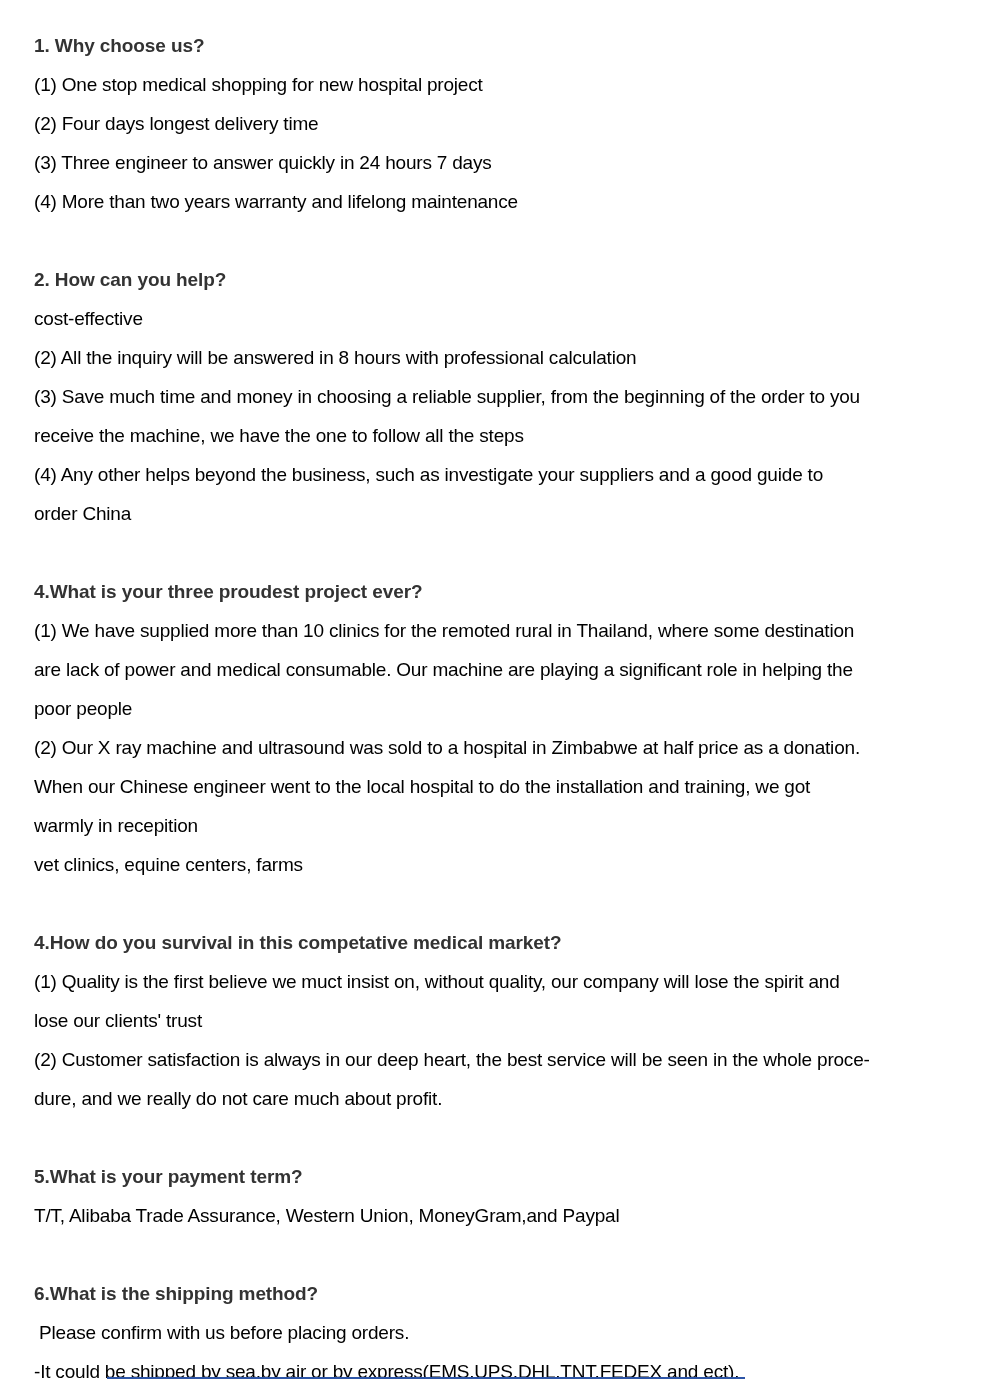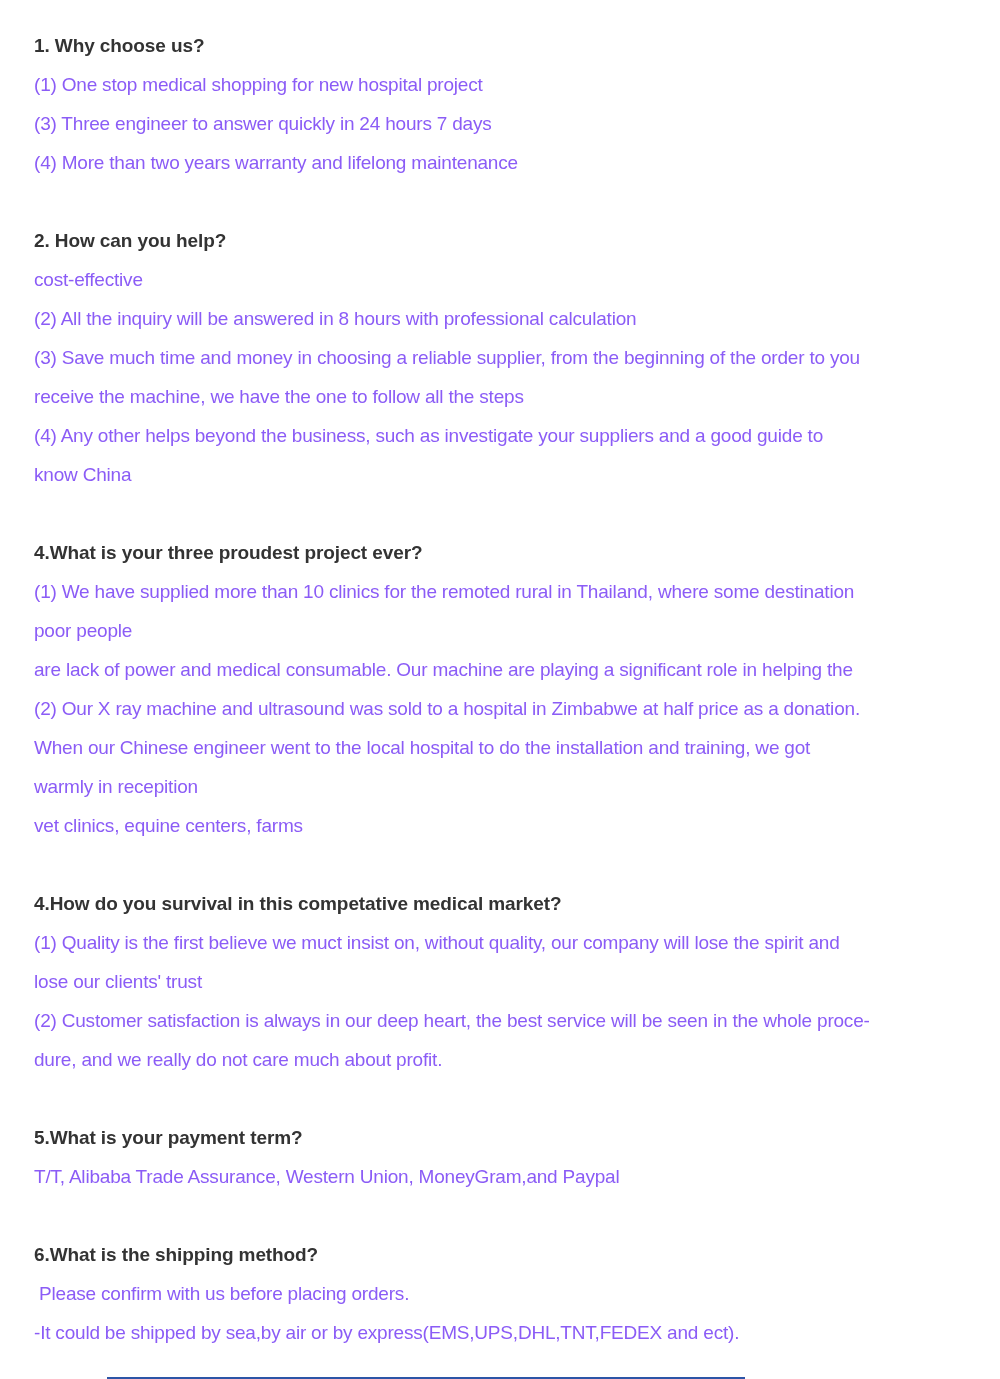--- a/index.html
+++ b/index.html
@@ -13,21 +13,21 @@
   }
   .doc {
     padding: 12px 14px 0 18px;
   }
   .line {
     height: 35px;
     line-height: 35px;
     font-size: 19px;
     letter-spacing: -0.2px;
     white-space: pre;
-    color: #8b5cf6;
+    color: #000000;
     overflow: visible;
   }
   .heading {
     font-weight: bold;
     color: #333333;
     letter-spacing: -0.1px;
   }
   .spacer {
     height: 35px;
   }
@@ -39,35 +39,36 @@
     height: 6px;
     background: #2d55a7;
   }
 </style>
 </head>
 <body>
 
 <main class="doc">
     <div class="line heading">1. Why choose us?</div>
     <div class="line">(1) One stop medical shopping for new hospital project</div>
+    <div class="line">(2) Four days longest delivery time</div>
     <div class="line">(3) Three engineer to answer quickly in 24 hours 7 days</div>
     <div class="line">(4) More than two years warranty and lifelong maintenance</div>
     <div class="spacer"></div>
     <div class="line heading">2. How can you help?</div>
     <div class="line">cost-effective</div>
     <div class="line">(2) All the inquiry will be answered in 8 hours with professional calculation</div>
     <div class="line">(3) Save much time and money in choosing a reliable supplier, from the beginning of the order to you</div>
     <div class="line">receive the machine, we have the one to follow all the steps</div>
     <div class="line">(4) Any other helps beyond the business, such as investigate your suppliers and a good guide to</div>
-    <div class="line">know China</div>
+    <div class="line">order China</div>
     <div class="spacer"></div>
     <div class="line heading">4.What is your three proudest project ever?</div>
     <div class="line">(1) We have supplied more than 10 clinics for the remoted rural in Thailand, where some destination</div>
+    <div class="line">are lack of power and medical consumable. Our machine are playing a significant role in helping the</div>
     <div class="line">poor people</div>
-    <div class="line">are lack of power and medical consumable. Our machine are playing a significant role in helping the</div>
     <div class="line">(2) Our X ray machine and ultrasound was sold to a hospital in Zimbabwe at half price as a donation.</div>
     <div class="line">When our Chinese engineer went to the local hospital to do the installation and training, we got</div>
     <div class="line">warmly in recepition</div>
     <div class="line">vet clinics, equine centers, farms</div>
     <div class="spacer"></div>
     <div class="line heading">4.How do you survival in this competative medical market?</div>
     <div class="line">(1) Quality is the first believe we muct insist on, without quality, our company will lose the spirit and</div>
     <div class="line">lose our clients' trust</div>
     <div class="line">(2) Customer satisfaction is always in our deep heart, the best service will be seen in the whole proce-</div>
     <div class="line">dure, and we really do not care much about profit.</div>

